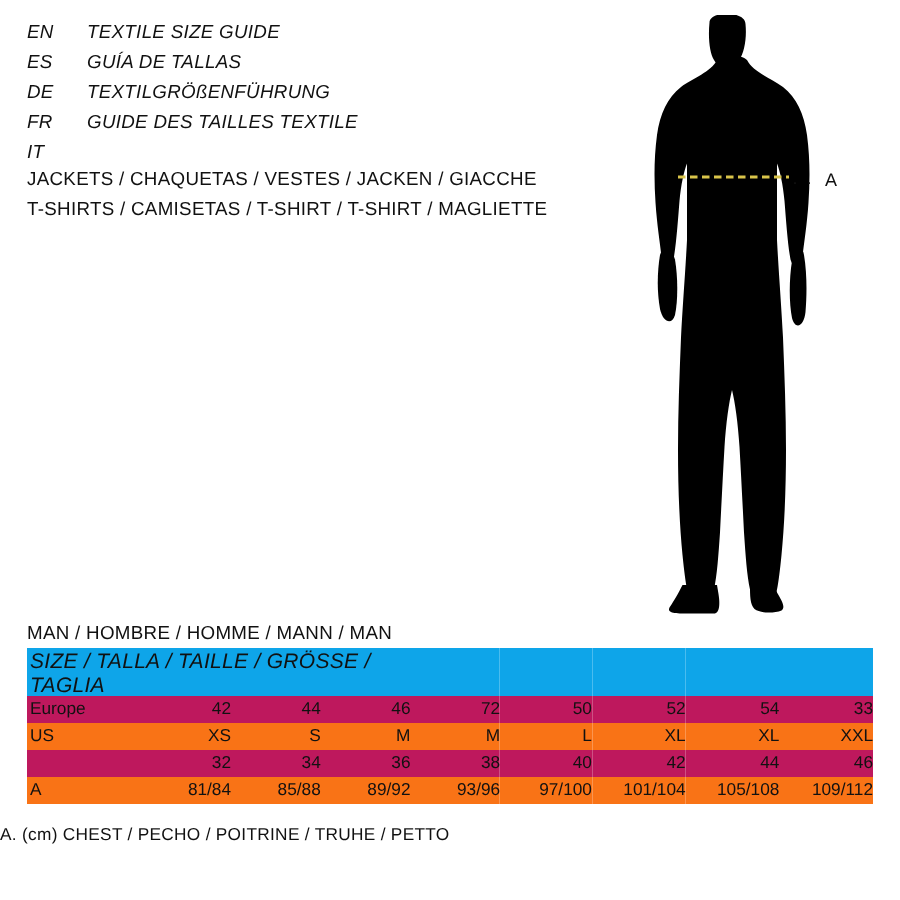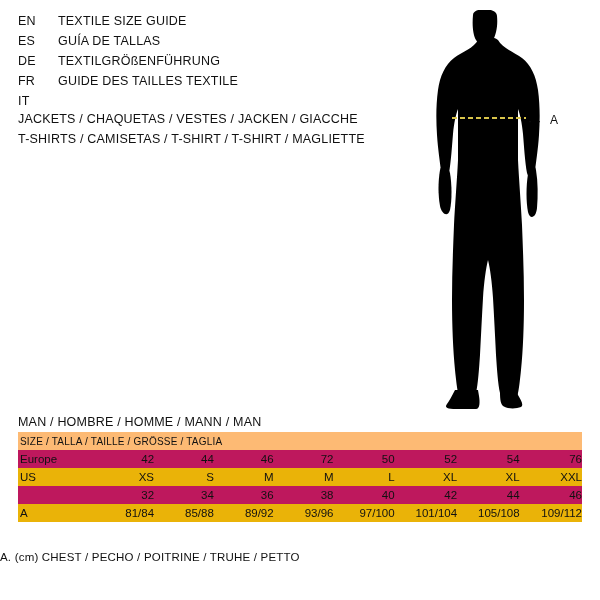--- a/index.html
+++ b/index.html
@@ -20,20 +20,21 @@
     width: 600px;
     height: 600px;
   }
 
   
   .lang-block {
     position: absolute;
     left: 18px;
     top: 14px;
     width: 370px;
+    font-style: italic;
   }
   .lang-row {
     display: flex;
     align-items: baseline;
     height: 20px;
     font-size: 12.5px;
     letter-spacing: 0.2px;
     color: #111111;
   }
   .lang-code {
@@ -108,29 +109,30 @@
     width: 564px;
     font-size: 11.5px;
     color: #111111;
   }
   table.size-table td {
     height: 18px;
     padding: 0 0 0 0;
     vertical-align: middle;
   }
   .row-head td {
-    background: #fdba74;
-    font-size: 10px;
-    letter-spacing: 0.2px;
+    background: #0ea5e9;
+    font-size: 14px;
+    letter-spacing: 0.2px;
+    font-style: italic;
   }
   .row-alt td {
     background: #be185d;
   }
   .row-plain td {
-    background: #eab308;
+    background: #f97316;
   }
   .c-label {
     width: 84px;
     padding-left: 2px !important;
   }
   .c-val {
     width: 68px;
     text-align: right;
     margin-left: 24px;
   }
@@ -247,21 +249,21 @@
         </tr>
         <tr class="row-alt">
           <td class="c-label">Europe</td>
           <td class="c-val">42</td>
           <td class="c-val">44</td>
           <td class="c-val">46</td>
           <td class="c-val">72</td>
           <td class="c-val">50</td>
           <td class="c-val">52</td>
           <td class="c-val">54</td>
-          <td class="c-val">76</td>
+          <td class="c-val">33</td>
         </tr>
         <tr class="row-plain">
           <td class="c-label">US</td>
           <td class="c-val">XS</td>
           <td class="c-val">S</td>
           <td class="c-val">M</td>
           <td class="c-val">M</td>
           <td class="c-val">L</td>
           <td class="c-val">XL</td>
           <td class="c-val">XL</td>

